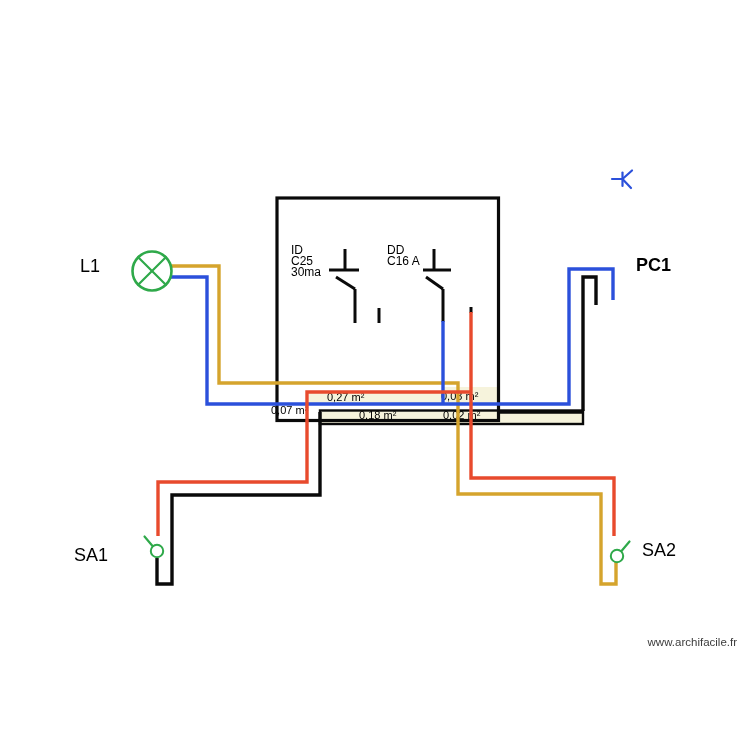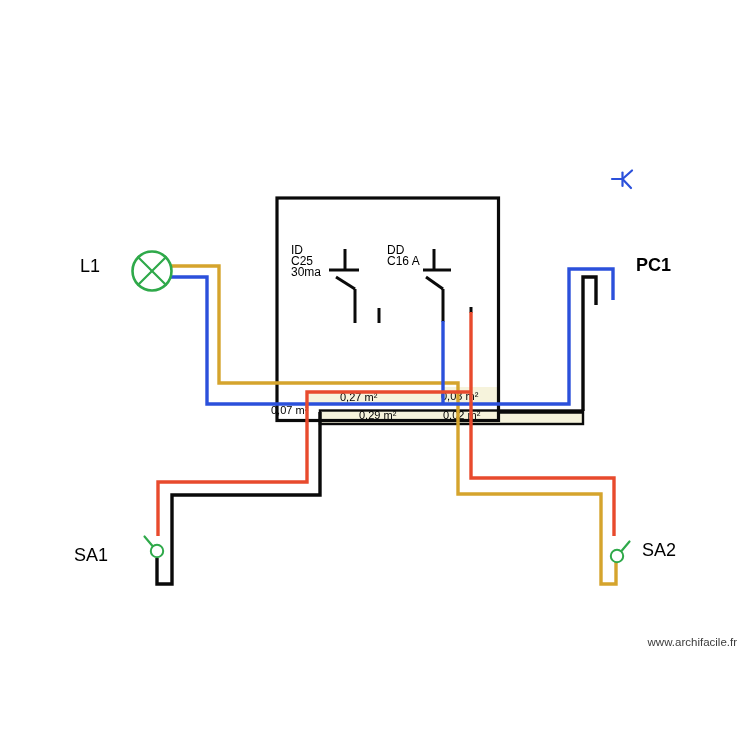--- a/index.html
+++ b/index.html
@@ -50,24 +50,24 @@
     <div class="lbl breaker-lbl" style="left:291px;top:245px;">
       <div>ID</div>
       <div>C25</div>
       <div>30ma</div>
     </div>
     <div class="lbl breaker-lbl" style="left:387px;top:245px;">
       <div>DD</div>
       <div>C16 A</div>
     </div>
 
-    <div class="lbl area-lbl" style="left:340px;top:391px;">0,27 m²</div>
+    <div class="lbl area-lbl" style="left:327px;top:391px;">0,27 m²</div>
     <div class="lbl area-lbl" style="left:441px;top:390px;">0,03 m²</div>
     <div class="lbl area-lbl" style="left:271px;top:404px;">0,07 m²</div>
-    <div class="lbl area-lbl" style="left:359px;top:409px;">0,29 m²</div>
+    <div class="lbl area-lbl" style="left:359px;top:409px;">0,18 m²</div>
     <div class="lbl area-lbl" style="left:443px;top:409px;">0,02 m²</div>
 
     <div class="watermark" style="right:13px;top:636px;">www.archifacile.fr</div>
   </div>
 
   <svg id="wires-layer" class="layer" viewBox="0 0 750 750">
 
     <rect class="wall" x="277" y="198" width="221.5" height="222.5"></rect>
 
     <g>

